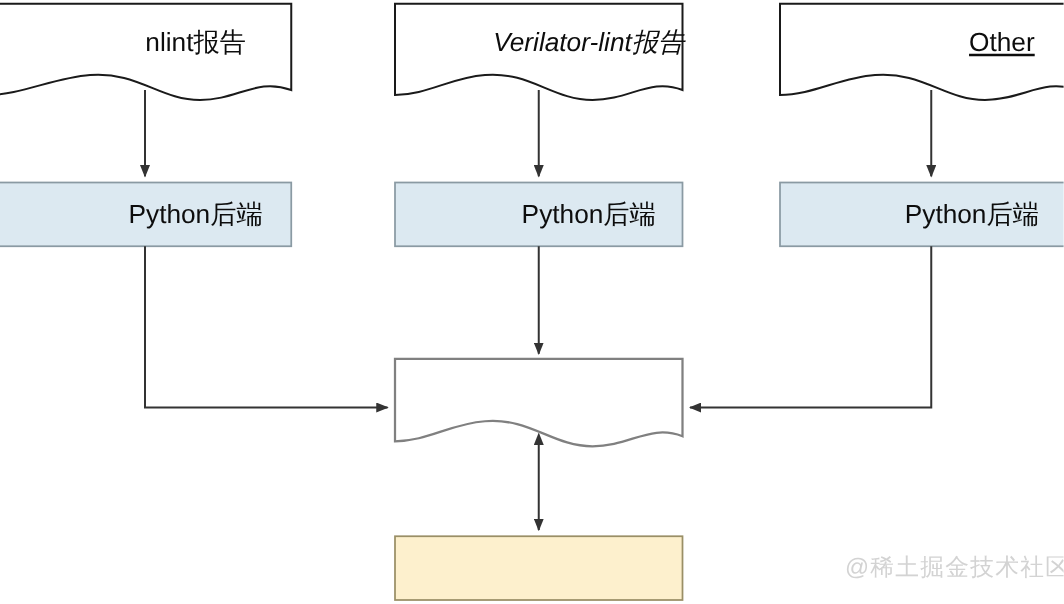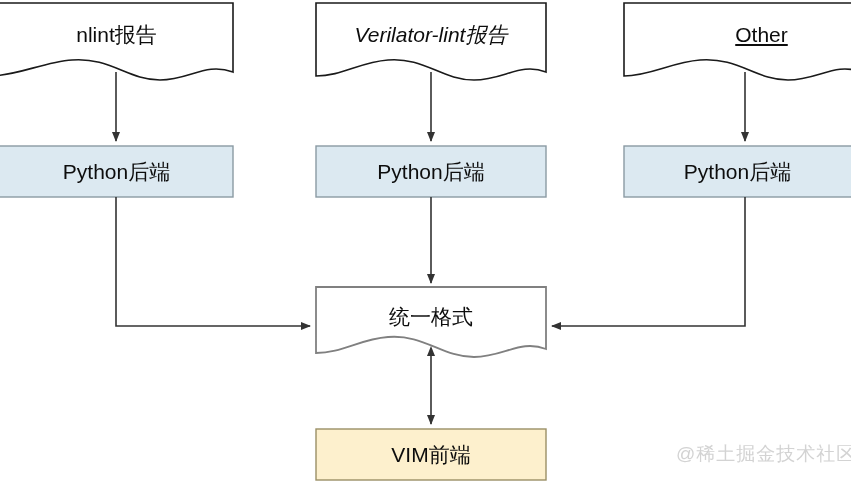--- a/index.html
+++ b/index.html
@@ -27,20 +27,21 @@
   .node-label {
     position: absolute;
     display: flex;
     align-items: center;
     justify-content: center;
     color: #0d0d0d;
     font-size: 21px;
     line-height: 1.2;
     white-space: nowrap;
     pointer-events: none;
+    padding-left: 40px;
   }
   .watermark {
     position: absolute;
     color: #d3d3d3;
     font-size: 19px;
     letter-spacing: 1px;
     white-space: nowrap;
   }
 </style>
 </head>
@@ -110,19 +111,17 @@
   <div class="node-label" style="left:316px; top:10px; width:230px; height:50px;font-style:italic;">Verilator-lint报告</div>
 
   <div class="node-label" style="left:648px; top:10px; width:227px; height:50px;text-decoration:underline;">Other</div>
 
   <div class="node-label" style="left:0px; top:146px; width:233px; height:51px;">Python后端</div>
 
   <div class="node-label" style="left:316px; top:146px; width:230px; height:51px;">Python后端</div>
 
   <div class="node-label" style="left:624px; top:146px; width:227px; height:51px;">Python后端</div>
 
-  <div class="node-label" style="left:316px; top:292px; width:230px; height:50px;">统一格式</div>
 
-  <div class="node-label" style="left:316px; top:429px; width:230px; height:51px;">VIM前端</div>
 
   <div class="watermark" style="left:676px; top:441px;">@稀土掘金技术社区</div>
 
 </div>
 
 </body></html>

